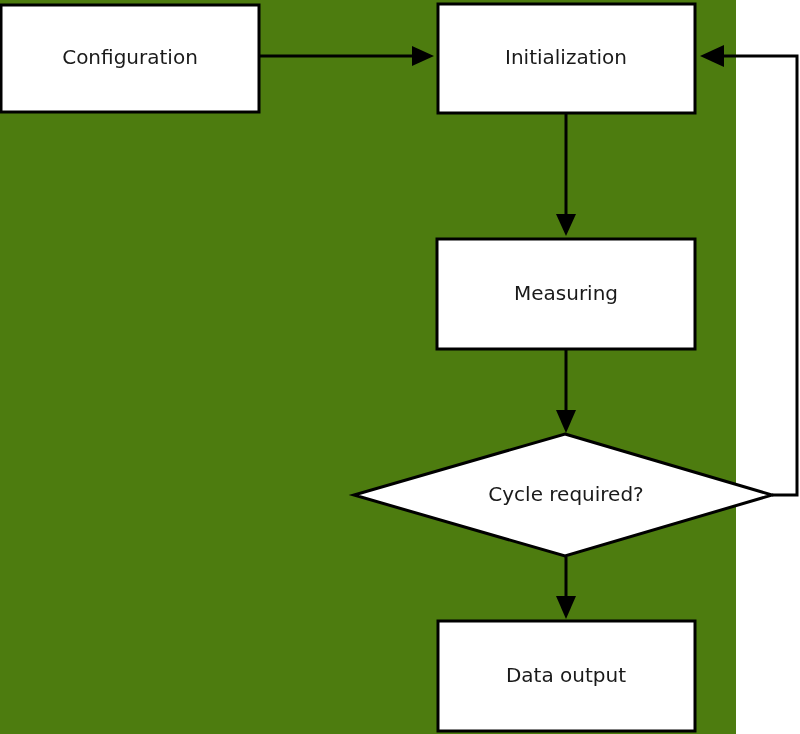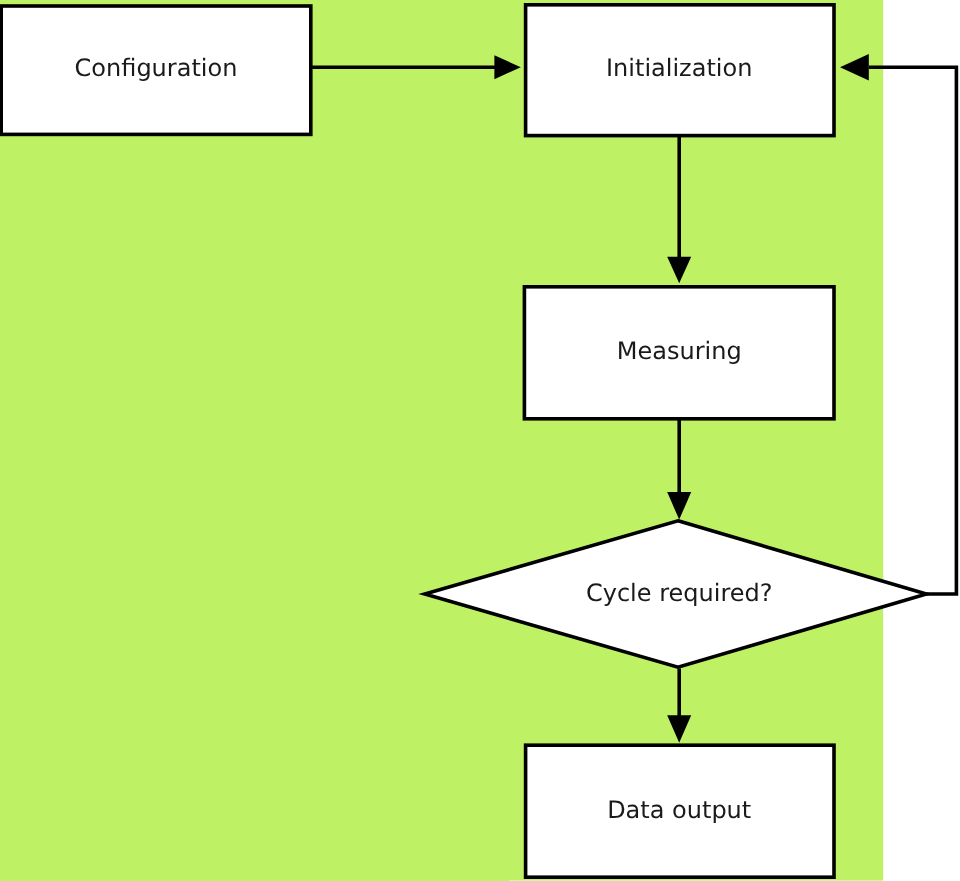--- a/index.html
+++ b/index.html
@@ -11,21 +11,21 @@
   body {
     width: 800px;
     height: 734px;
     overflow: hidden;
     font-family: "DejaVu Sans", sans-serif;
   }
   #flow-root {
     position: relative;
     width: 736px;
     height: 734px;
-    background: #bef264;
+    background: #4d7c0f;
   }
   #flow-svg {
     position: absolute;
     top: 0;
     left: 0;
     width: 800px;
     height: 734px;
     display: block;
   }
   .node-shape {

